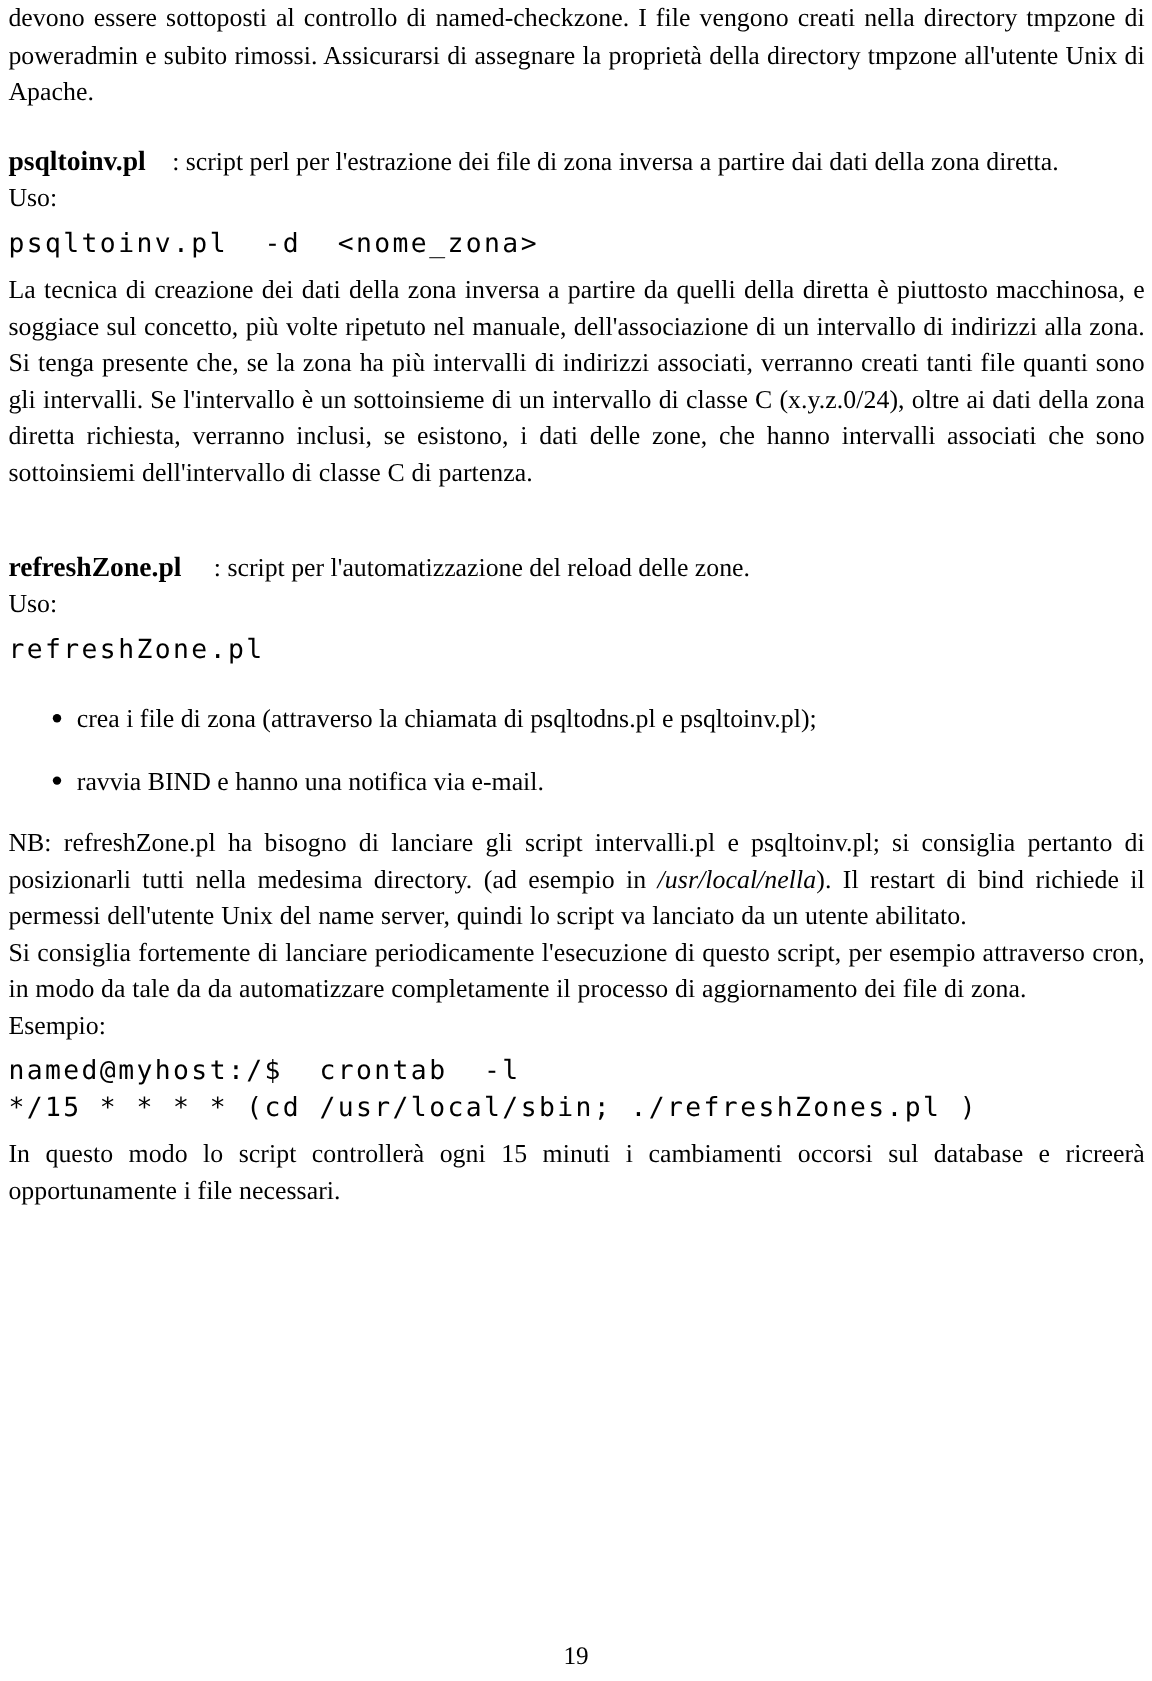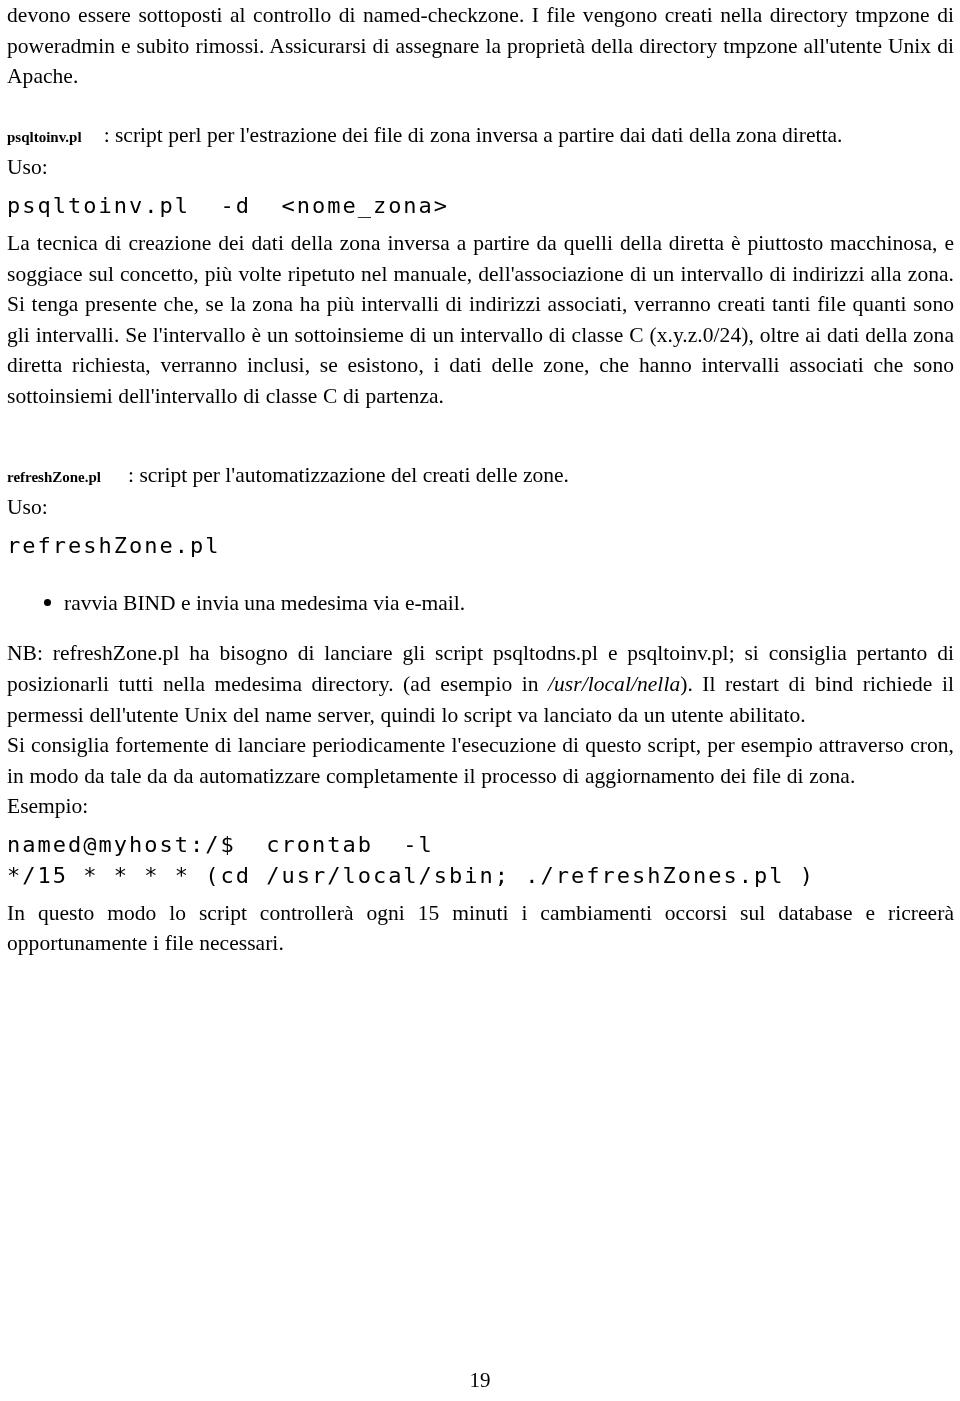--- a/index.html
+++ b/index.html
@@ -47,21 +47,21 @@
 
   
   .defentry {
     position: relative;
     font-size: 21.5px;
     line-height: 30.6px;
     text-align: justify;
   }
   .defentry .defname {
     font-weight: bold;
-    font-size: 15px;
+    font-size: 23px;
   }
   .defentry .defbody {
     display: inline;
   }
   .def-hang {
     margin: 0;
     font-size: 21.5px;
     line-height: 30.6px;
     text-align: justify;
   }
@@ -133,43 +133,47 @@
     <div class="code">psqltoinv.pl  -d  &lt;nome_zona&gt;</div>
 
     <div class="blockgap-xs"></div>
 
     <p class="para">La tecnica di creazione dei dati della zona inversa a partire da quelli della diretta è piuttosto macchinosa, e soggiace sul concetto, più volte ripetuto nel manuale, dell'associazione di un intervallo di indirizzi alla zona. Si tenga presente che, se la zona ha più intervalli di indirizzi associati, verranno creati tanti file quanti sono gli intervalli. Se l'intervallo è un sottoinsieme di un intervallo di classe C (x.y.z.0/24), oltre ai dati della zona diretta richiesta, verranno inclusi, se esistono, i dati delle zone, che hanno intervalli associati che sono sottoinsiemi dell'intervallo di classe C di partenza.</p>
 
     <div class="blockgap-lg"></div>
     <div class="blockgap-md"></div>
 
     <div class="defentry">
-      <span class="defname">refreshZone.pl</span><span style="display:inline-block;width:27px;"></span><span class="defbody">: script per l'automatizzazione del creati delle zone.</span>
+      <span class="defname">refreshZone.pl</span><span style="display:inline-block;width:27px;"></span><span class="defbody">: script per l'automatizzazione del reload delle zone.</span>
     </div>
     <p class="def-hang">Uso:</p>
 
     <div class="blockgap-xs"></div>
 
     <div class="code">refreshZone.pl</div>
 
     <div class="blockgap-xs"></div>
 
 
     <div class="blockgap-md"></div>
 
     <ul class="bullets">
       <li>
         <span class="bullet-dot"></span>
-        <span>ravvia BIND e invia una medesima via e-mail.</span>
+        <span>crea i file di zona (attraverso la chiamata di psqltodns.pl e psqltoinv.pl);</span>
+      </li>
+      <li>
+        <span class="bullet-dot"></span>
+        <span>ravvia BIND e hanno una notifica via e-mail.</span>
       </li>
     </ul>
 
     <div class="blockgap-md"></div>
 
-    <p class="para"><span>NB: refreshZone.pl ha bisogno di lanciare gli script psqltodns.pl e psqltoinv.pl; si consiglia pertanto di posizionarli tutti nella medesima directory. (ad esempio in </span><span class="ital">/usr/local/nella</span><span>). Il restart di bind richiede il permessi dell'utente Unix del name server, quindi lo script va lanciato da un utente abilitato.</span></p>
+    <p class="para"><span>NB: refreshZone.pl ha bisogno di lanciare gli script intervalli.pl e psqltoinv.pl; si consiglia pertanto di posizionarli tutti nella medesima directory. (ad esempio in </span><span class="ital">/usr/local/nella</span><span>). Il restart di bind richiede il permessi dell'utente Unix del name server, quindi lo script va lanciato da un utente abilitato.</span></p>
 
     <p class="para">Si consiglia fortemente di lanciare periodicamente l'esecuzione di questo script, per esempio attraverso cron, in modo da tale da da automatizzare completamente il processo di aggiornamento dei file di zona.</p>
 
     <p class="def-hang">Esempio:</p>
 
     <div class="blockgap-xs"></div>
 
     <div class="code">named@myhost:/$  crontab  -l</div>
     <div class="code">*/15 * * * * (cd /usr/local/sbin; ./refreshZones.pl )</div>
 

